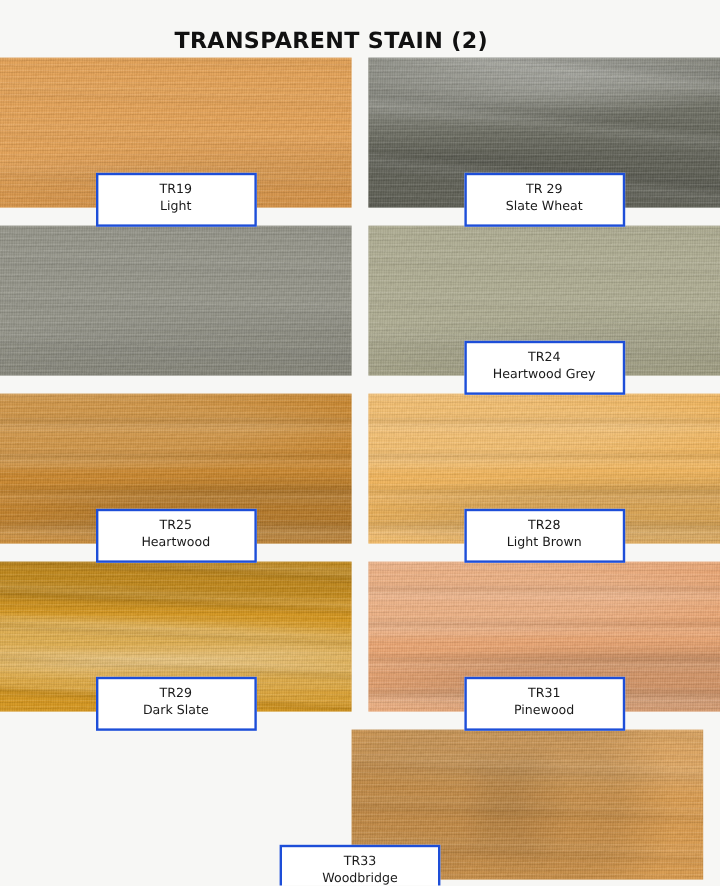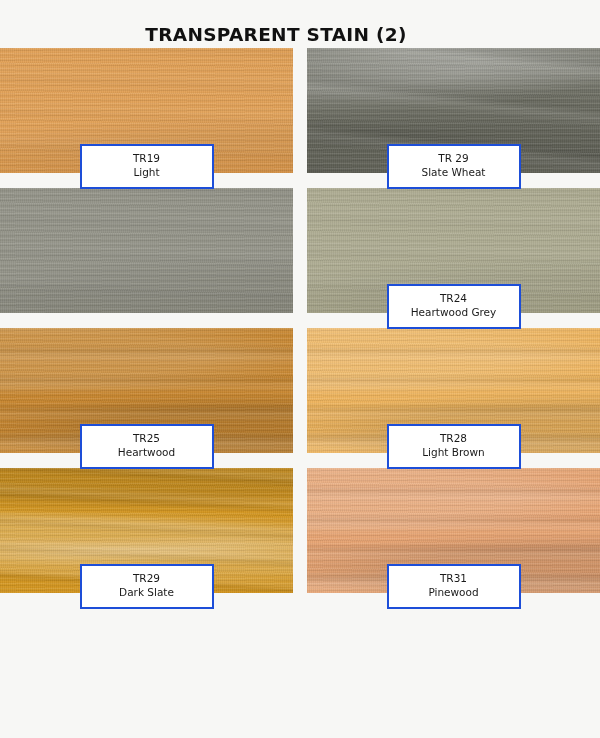--- a/index.html
+++ b/index.html
@@ -303,15 +303,27 @@
         <span class="label-code">TR31</span>
         <span class="label-name">Pinewood</span>
       </div>
     </div>
 
     <div class="grid-gap"></div>
     <div class="grid-gap"></div>
     <div class="grid-gap"></div>
 
     <div class="grid-gap"></div>
+    <div class="swatch-cell">
+      <div class="swatch tex-cathedral" style="background-color: rgb(216, 154, 78);">
+        <span class="grain-broad"></span>
+        <span class="grain-figure"></span>
+        <span class="grain-fine"></span>
+        <span class="grain-noise"></span>
+      </div>
+      <div class="label-plate">
+        <span class="label-code">TR33</span>
+        <span class="label-name">Woodbridge</span>
+      </div>
+    </div>
   </div>
 
 </div>
 
 </body></html>

